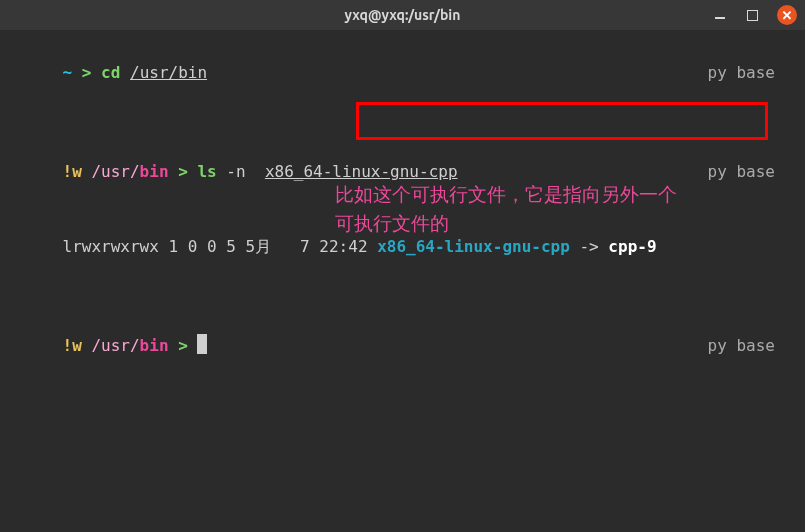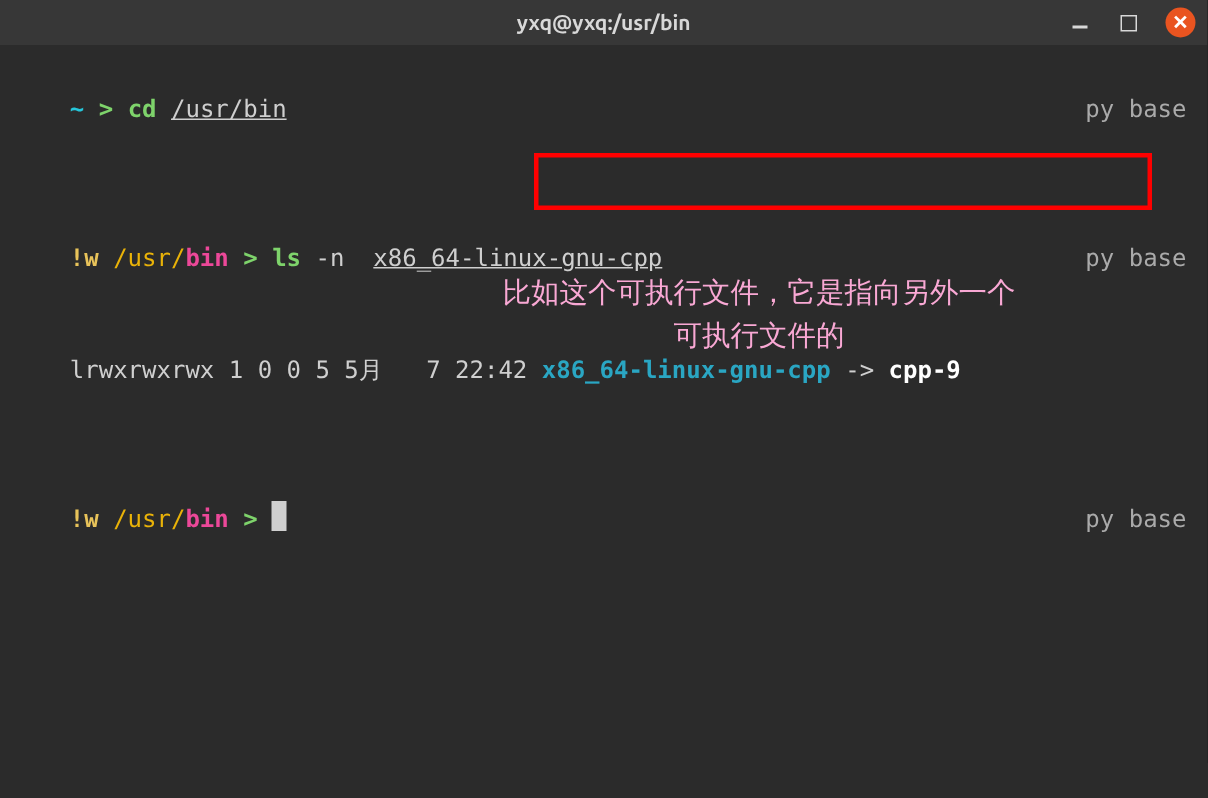--- a/index.html
+++ b/index.html
@@ -65,37 +65,37 @@
       justify-content: center;
       color: #fff;
       cursor: pointer;
       font-size: 13px;
       line-height: 1;
     }
     .term {
       background: #2b2b2b;
       width: 100%;
       height: calc(100% - 30px);
-      padding: 6px 8px;
+      padding: 6px 24px;
       position: relative;
       line-height: 1.55;
       color: #cfcfcf;
     }
     .line {
       white-space: pre;
       position: relative;
     }
     .home   { color: #26c6da; font-weight: bold; }
     .sep    { color: #cfcfcf; }
     .chev   { color: #7ed36b; font-weight: bold; }
     .cmd    { color: #7ed36b; font-weight: bold; }
     .path-u { color: #cfcfcf; text-decoration: underline; }
     .arg-u  { color: #cfcfcf; text-decoration: underline; }
     .wmark  { color: #e8c35a; font-weight: bold; }
-    .pdir   { color: #eab308; }
+    .pdir   { color: #f9a8d4; }
     .pbold  { color: #ec4899; font-weight: bold; }
     .ls-out { color: #cfcfcf; text-align: right; }
     .link   { color: #2aa6c3; font-weight: bold; }
     .arrow  { color: #cfcfcf; }
     .target { color: #ffffff; font-weight: bold; }
     .env    { color: #aaaaaa; }
     .right  { position: absolute; right: 6px; }
     .cursor {
       display: inline-block;
       width: 10px;
@@ -103,26 +103,25 @@
       background: #cfcfcf;
       vertical-align: -3px;
     }
     .redbox {
       position: absolute;
       border: 3px solid #ff0000;
       pointer-events: none;
     }
     .anno {
       position: absolute;
-      color: #f9a8d4;
+      color: #ec4899;
       font-family: Liberation Mono, monospace;
       font-size: 19px;
       line-height: 1.5;
       pointer-events: none;
-      text-align: center;
     }
     .spacer { height: 25px; }
   </style>
 </head>
 <body>
 
 <div class="titlebar">
   <span>yxq@yxq:/usr/bin</span>
   <div class="window-controls">
     <span class="ctrl-min"></span>

